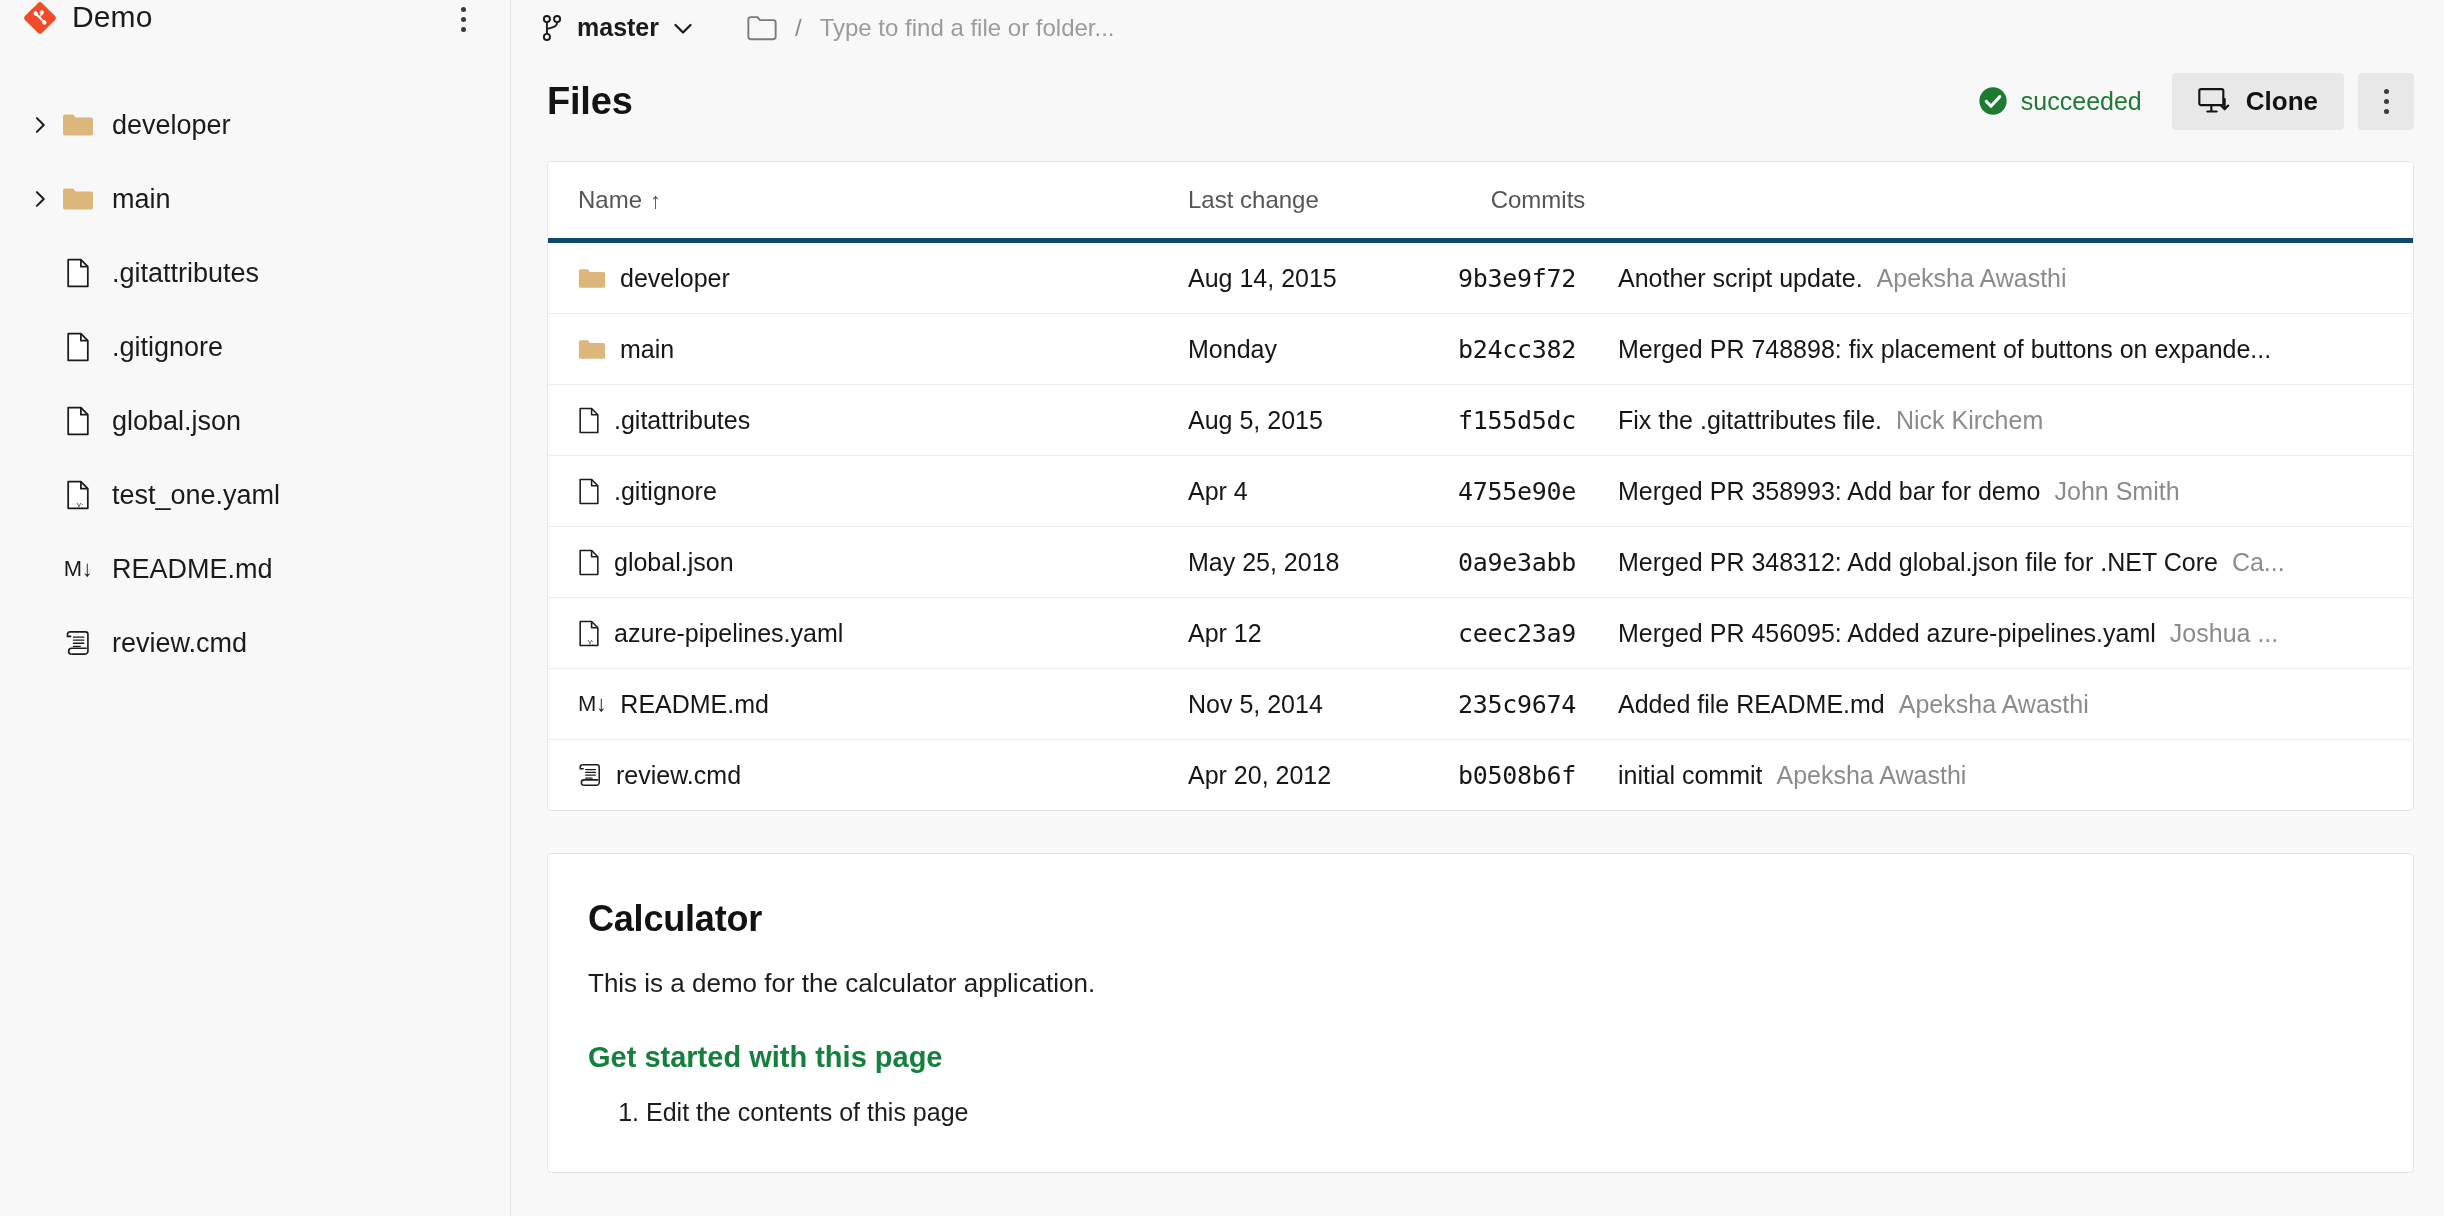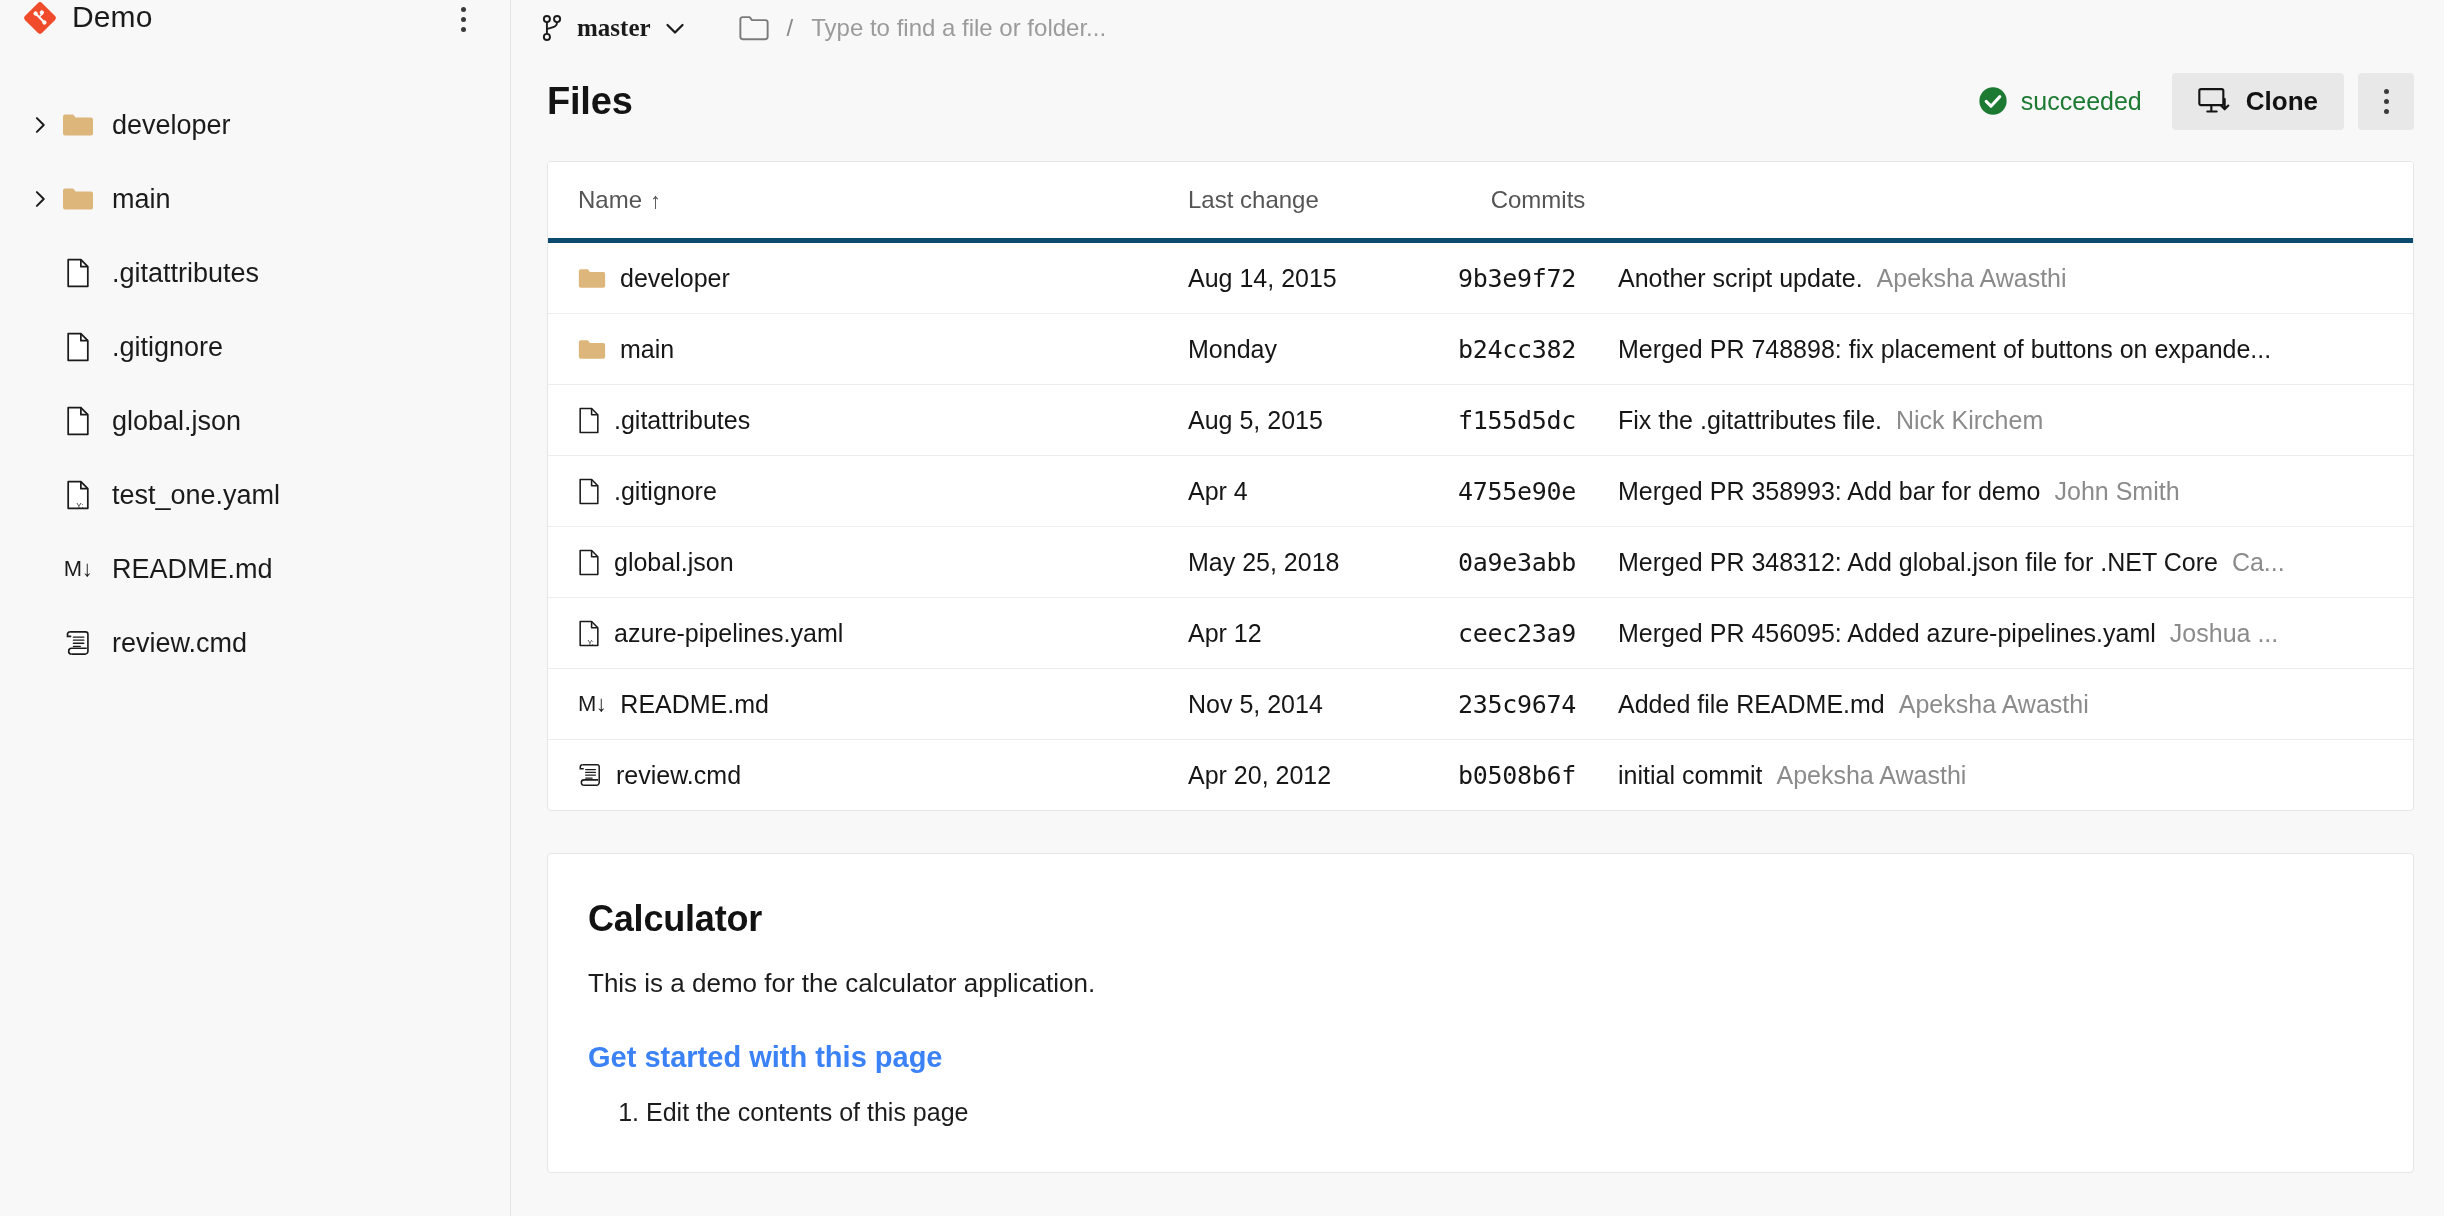--- a/index.html
+++ b/index.html
@@ -55,21 +55,21 @@
   .md-glyph { font-size: 22px; font-weight: 500; letter-spacing: -.5px; color: #1b1b1b;
               font-family: "Liberation Sans", sans-serif; }
 
   
   .main { flex: 1 1 auto; height: 1216px; position: relative; background: #f8f8f8; overflow: hidden; }
 
   .topbar {
     height: 55px; display: flex; align-items: center;
     padding-left: 22px; padding-right: 24px;
   }
-  .branch-pill { display: flex; align-items: center; gap: 12px; cursor: pointer; padding: 4px 6px; font-family: Liberation Serif, serif; }
+  .branch-pill { display: flex; align-items: center; gap: 12px; cursor: pointer; padding: 4px 6px; }
   .branch-name { font-size: 25px; font-weight: 700; color: #1b1b1b; }
   .crumbs { display: flex; align-items: center; gap: 18px; margin-left: 46px; flex: 1 1 auto; }
   .crumb-slash { color: #8a8a8a; font-size: 24px; }
   .find-input {
     border: none; outline: none; background: transparent;
     font-family: "Liberation Sans", sans-serif;
     font-size: 24px; color: #1f1f1f; width: 720px; padding: 4px 0;
   }
   .find-input::placeholder { color: #9b9b9b; }
 
@@ -132,21 +132,21 @@
   .author { color: #8b8b8b; overflow: hidden; text-overflow: ellipsis; flex: 0 1 auto; }
 
   
   .readme {
     margin: 42px 30px 0 36px;
     background: #ffffff; border: 1px solid #e6e6e6; border-radius: 4px;
     padding: 44px 46px 40px 40px;
   }
   .rd-h1 { font-size: 36px; font-weight: 700; color: #121212; letter-spacing: -.2px; }
   .rd-p { font-size: 26px; color: #1c1c1c; margin-top: 28px; }
-  .rd-h2 { font-size: 29px; font-weight: 700; color: #3b82f6; margin-top: 42px; }
+  .rd-h2 { font-size: 29px; font-weight: 700; color: #15803d; margin-top: 42px; }
   .rd-ol { margin-top: 20px; padding-left: 58px; }
   .rd-ol li { font-size: 25px; color: #1c1c1c; line-height: 1.5; }
 
   svg { display: block; }
 </style>
 </head>
 <body>
 
 <div class="app">
 

